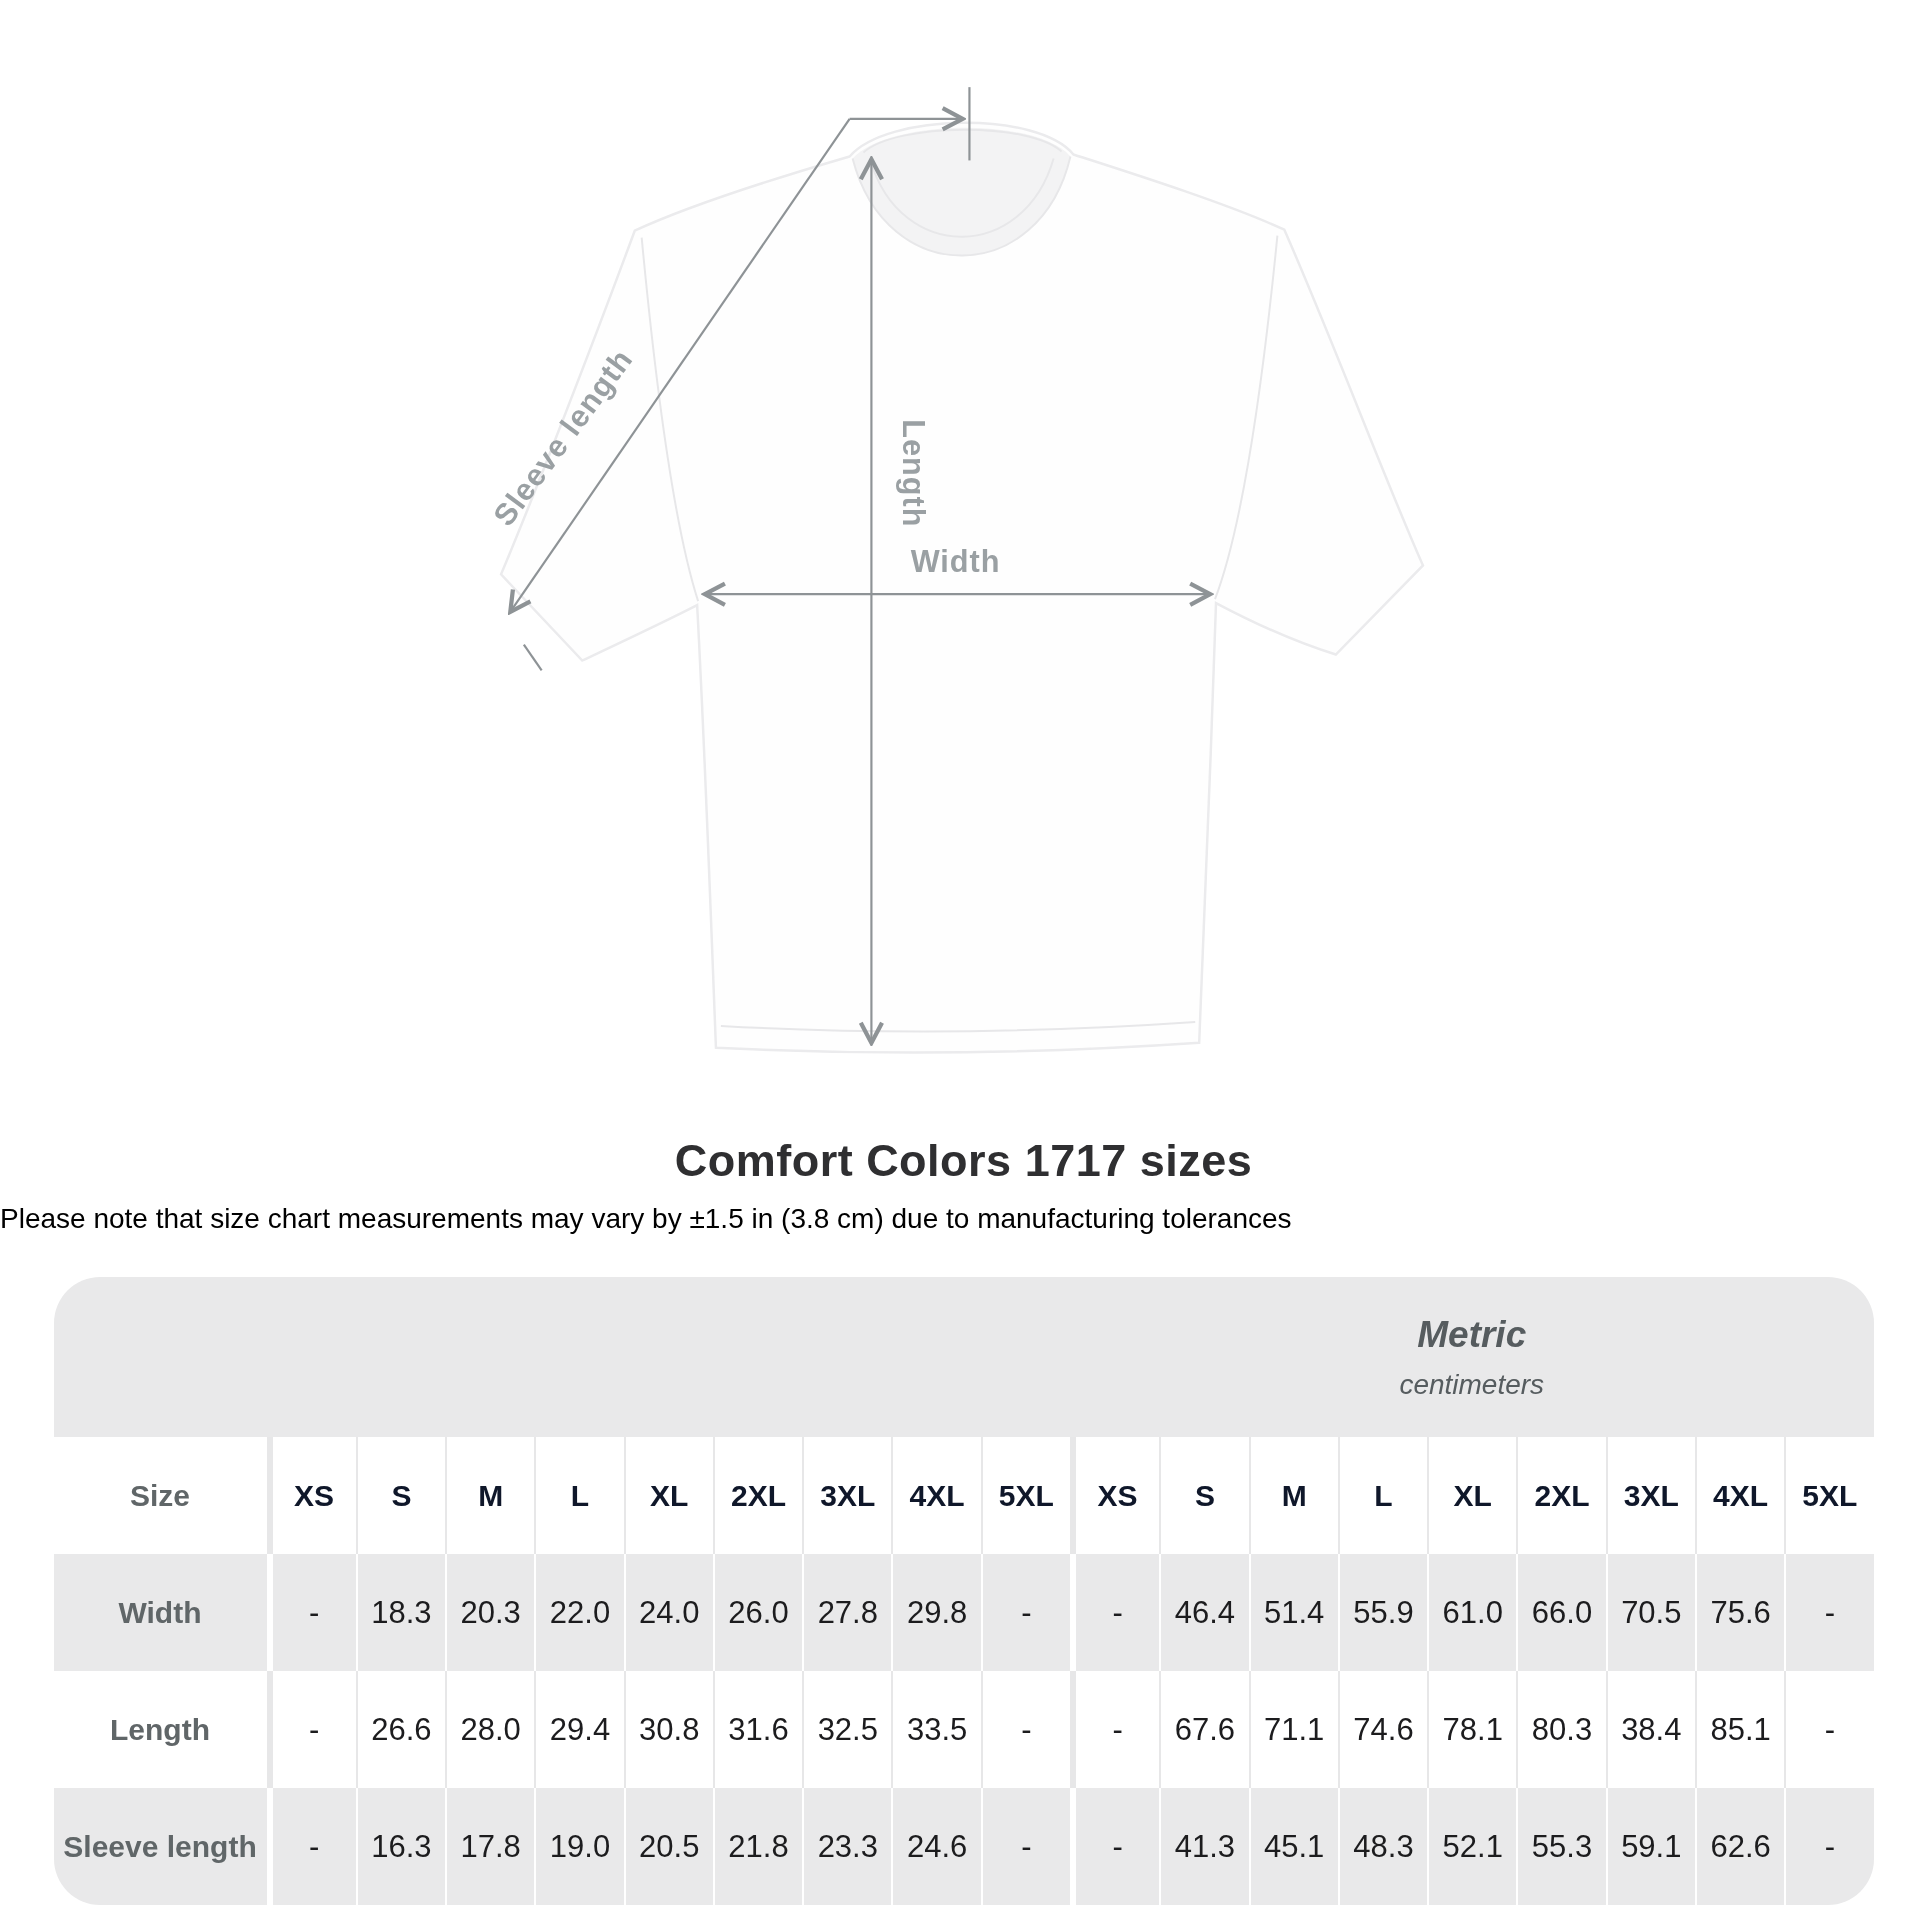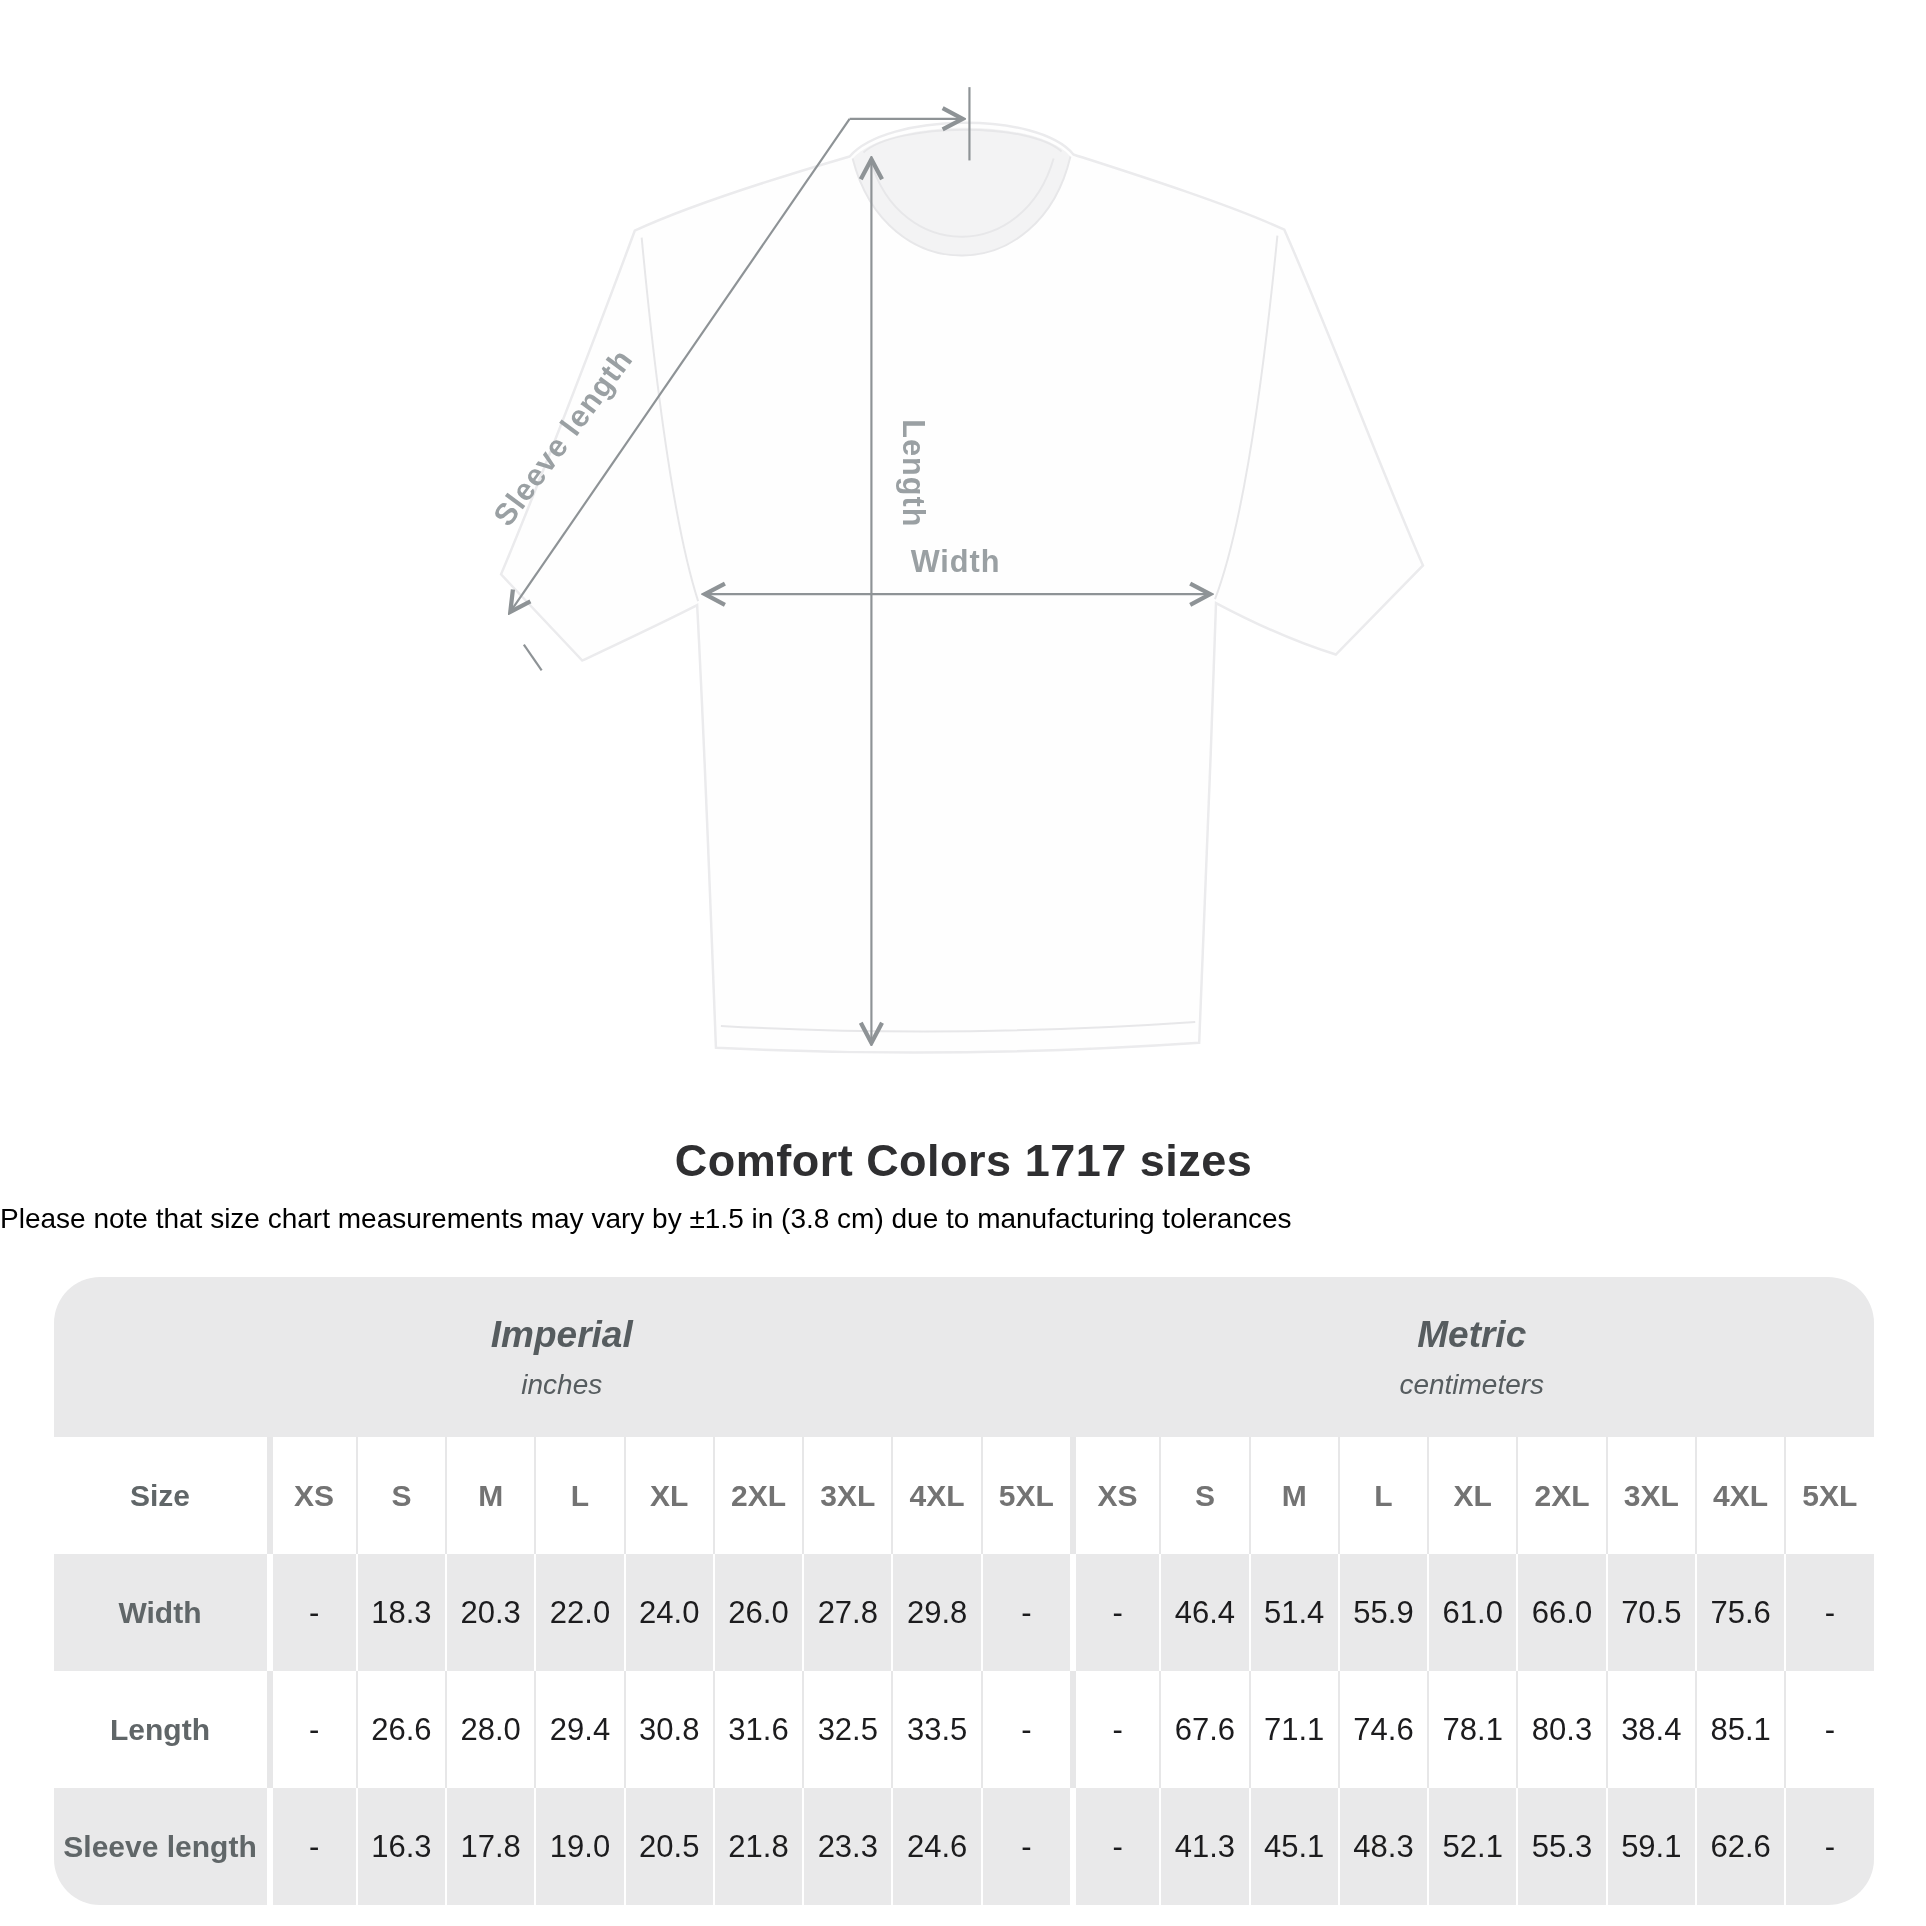--- a/index.html
+++ b/index.html
@@ -38,21 +38,21 @@
   .band-unit{font-style:italic;font-size:28px;color:#565c5f;}
   .trow{display:grid;grid-template-columns:213px repeat(18,1fr);height:117px;}
   .trow .cell{display:flex;align-items:center;justify-content:center;border-left:2px solid transparent;}
   .trow .cell:first-child{border-left:none;text-align:center;}
   .row-white{background:#ffffff;}
   .row-white .cell{border-left-color:#e7e7e8;}
   .row-gray{background:#e9e9ea;}
   .row-gray .cell{border-left-color:#ffffff;}
   .cell.sec-start{border-left-width:6px;}
   .label-cell{font-weight:bold;font-size:30px;color:#606668;}
-  .size-cell{font-weight:bold;font-size:30px;color:#737373;}
+  .size-cell{font-weight:bold;font-size:30px;color:#0f172a;}
   .value-cell{font-size:31px;color:#1c1c1e;}
 </style>
 </head>
 <body>
 
 <div class="diagram">
   <svg width="1927" height="1117" viewBox="0 0 1946 1128">
     <defs>
       <marker id="arr" viewBox="0 0 12 12" refX="10" refY="6" markerWidth="13" markerHeight="13" orient="auto-start-reverse">
         <path d="M2,1.5 L10.5,6 L2,10.5" fill="none" stroke="#8e9396" stroke-width="1.8"></path>
@@ -98,24 +98,20 @@
     <text class="measure-label" transform="translate(912,478) rotate(90)" text-anchor="middle">Length</text>
     <text class="measure-label" x="965" y="578" text-anchor="middle">Width</text>
   </svg>
 </div>
 
 <h1 class="page-title">Comfort Colors 1717 sizes</h1>
 <p class="subtitle">Please note that size chart measurements may vary by ±1.5 in (3.8 cm) due to manufacturing tolerances</p>
 
 <div class="size-table">
   <div class="band">
-    <div class="band-cell band-imperial">
-      <div class="band-title">Imperial</div>
-      <div class="band-unit">inches</div>
-    </div>
     <div class="band-cell band-metric">
       <div class="band-title">Metric</div>
       <div class="band-unit">centimeters</div>
     </div>
   </div>
 
   <div class="trow row-white" id="sizes-row">
     <div class="cell label-cell">Size</div>
   <div class="cell size-cell sec-start">XS</div>
       <div class="cell size-cell">S</div>

